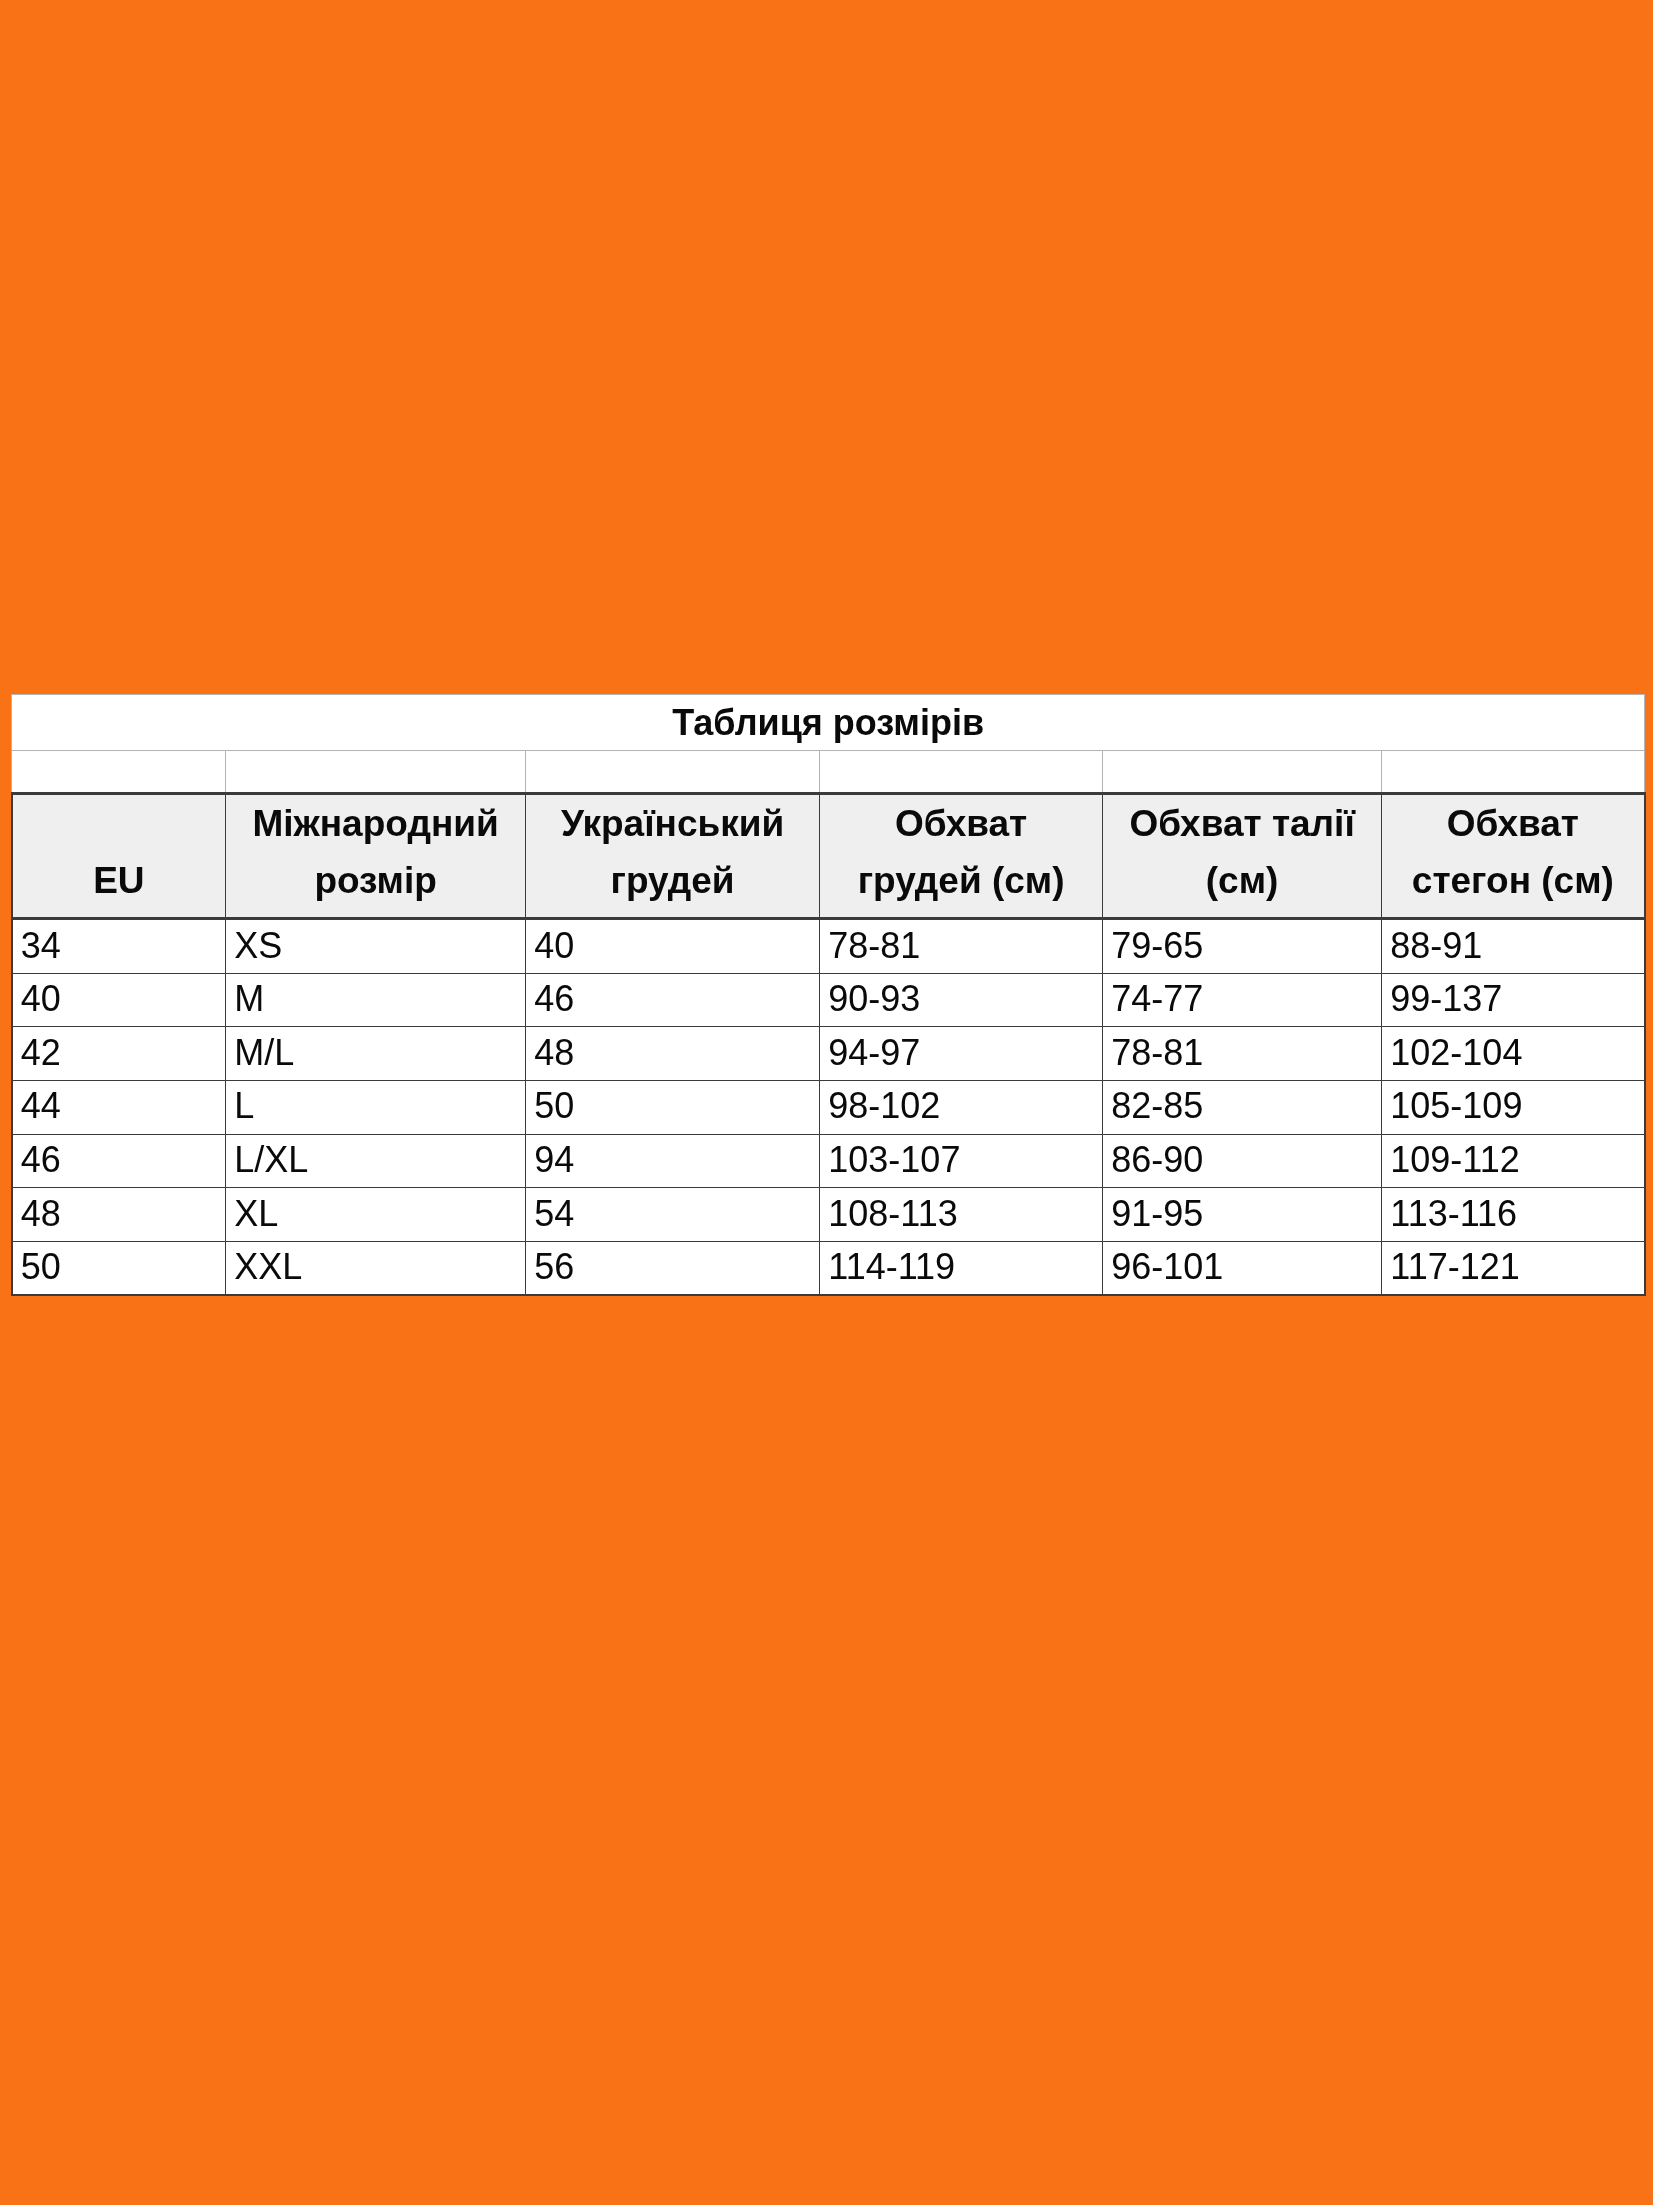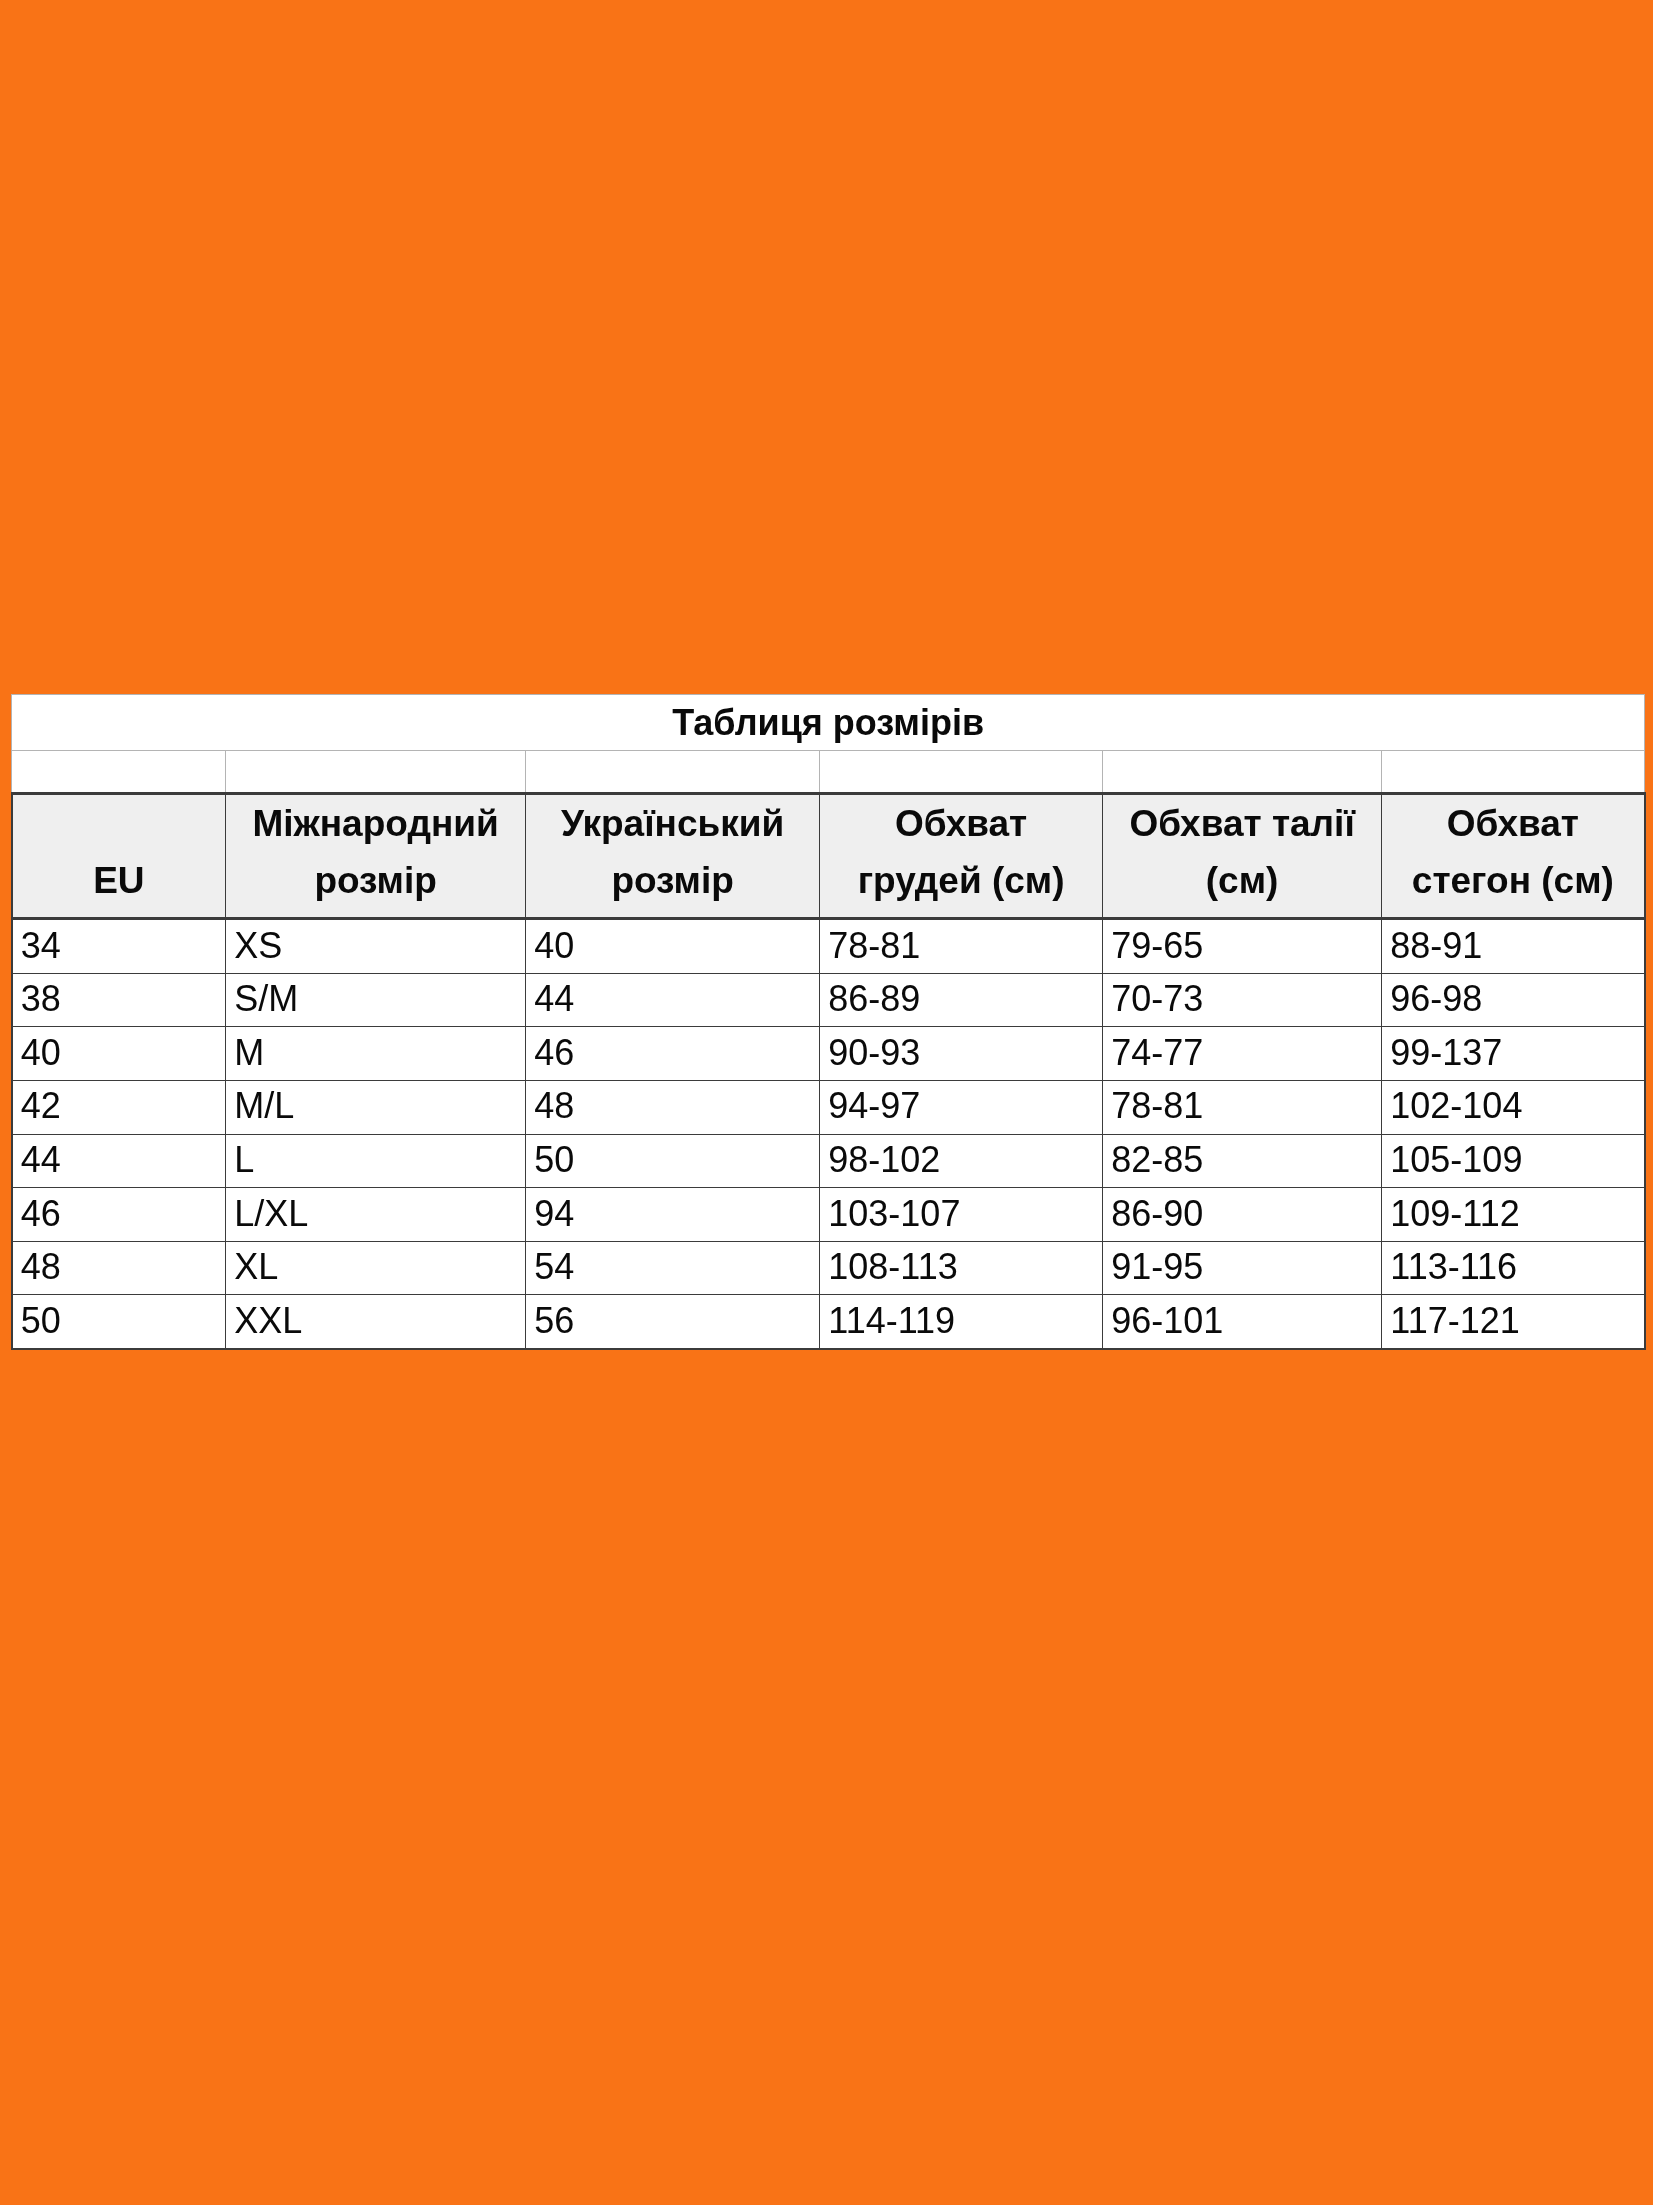--- a/index.html
+++ b/index.html
@@ -107,45 +107,37 @@
         <td></td>
         <td></td>
         <td></td>
         <td></td>
       </tr>
       <tr class="header-row">
         <th>EU</th>
         <th>Міжнародний
 розмір</th>
         <th>Український
-розмір</th>
+грудей</th>
         <th>Обхват
 грудей (см)</th>
         <th>Обхват талії
 (см)</th>
         <th>Обхват
 стегон (см)</th>
       </tr>
     </thead>
     <tbody>
         <tr class="table-row">
     <td>34</td>
     <td>XS</td>
     <td>40</td>
     <td>78-81</td>
     <td>79-65</td>
     <td>88-91</td>
-  </tr>
-        <tr class="table-row">
-    <td>38</td>
-    <td>S/M</td>
-    <td>44</td>
-    <td>86-89</td>
-    <td>70-73</td>
-    <td>96-98</td>
   </tr>
         <tr class="table-row">
     <td>40</td>
     <td>M</td>
     <td>46</td>
     <td>90-93</td>
     <td>74-77</td>
     <td>99-137</td>
   </tr>
         <tr class="table-row">

